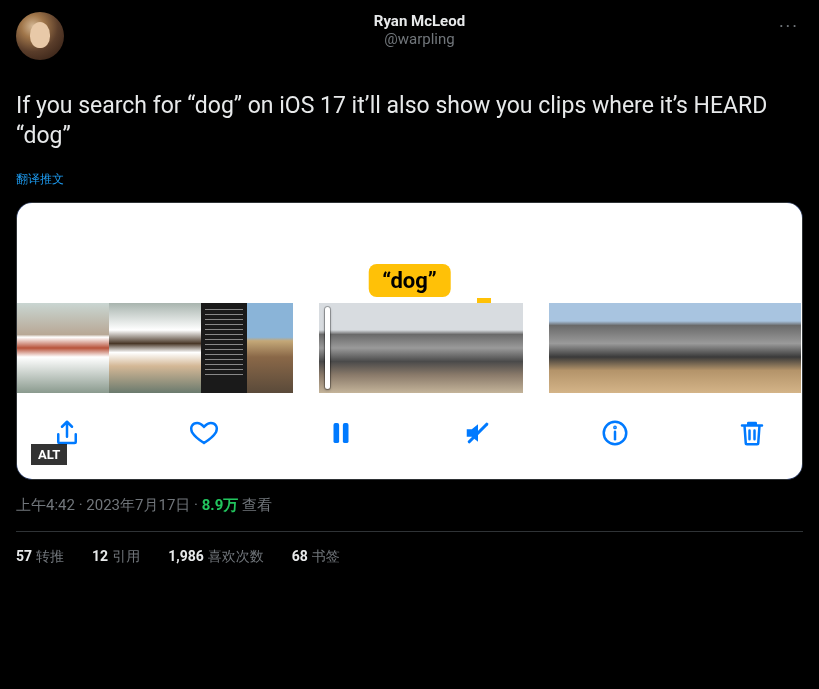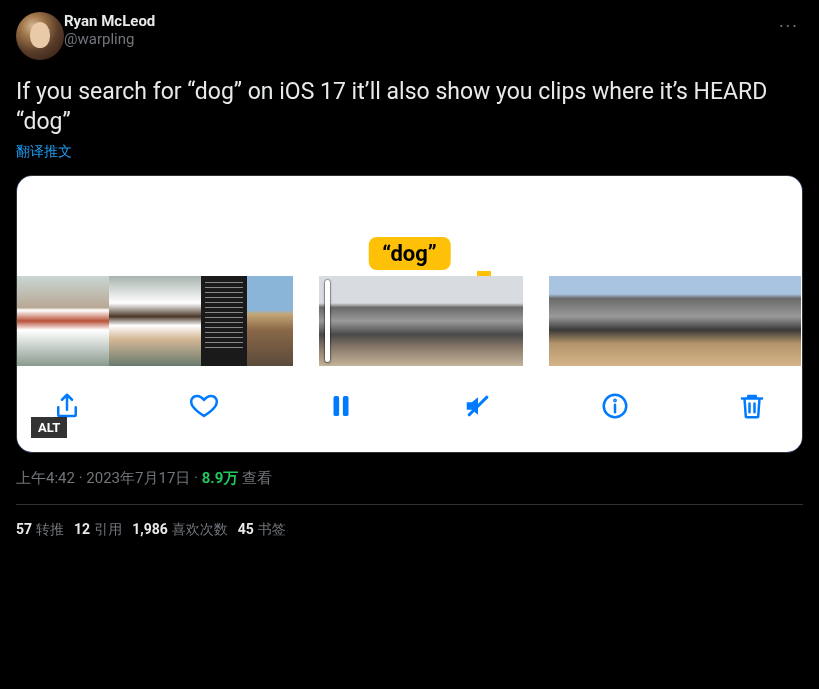--- a/index.html
+++ b/index.html
@@ -10,21 +10,22 @@
     width: 819px;
     height: 689px;
     overflow: hidden;
   }
   .tweet {
     padding: 12px 16px;
   }
   .header {
     display: flex;
     align-items: flex-start;
-    gap: 0;
+    gap: 15px;
+    text-align: center;
   }
   .avatar {
     width: 48px;
     height: 48px;
     border-radius: 50%;
     background: radial-gradient(circle at 35% 30%, #d4b896 0%, #a0764a 25%, #5a3d2a 55%, #2a1810 100%);
     flex-shrink: 0;
     overflow: hidden;
     position: relative;
   }
@@ -51,29 +52,29 @@
     color: #71767b;
   }
   .more-icon {
     color: #71767b;
     font-size: 18px;
     letter-spacing: 2px;
     padding: 4px;
     cursor: pointer;
   }
   .tweet-text {
-    margin-top: 17px;
+    margin-top: 31px;
     font-size: 23px;
     line-height: 1.3;
     font-weight: 400;
   }
   .translate-link {
     color: #1d9bf0;
-    font-size: 14px;
-    margin-top: 6px;
+    font-size: 12px;
+    margin-top: 20px;
     display: inline-block;
     cursor: pointer;
   }
   .media-card {
     margin-top: 14px;
     border-radius: 16px;
     overflow: hidden;
     background: #1d4ed8;
     border: 1px solid #2f3336;
     position: relative;
@@ -193,21 +194,21 @@
     font-size: 15px;
   }
   .meta-line .bold { color: #22c55e; font-weight: 700; }
   .divider {
     border: none;
     border-top: 1px solid #2f3336;
     margin: 16px 0 0 0;
   }
   .stats {
     display: flex;
-    gap: 10px;
+    gap: 28px;
     padding: 16px 0 0 0;
     font-size: 14px;
     color: #71767b;
   }
   .stats .num { color: #e7e9ea; font-weight: 700; margin-right: 4px; }
   .stat-item { cursor: pointer; }
 </style>
 </head>
 <body>
 
@@ -300,16 +301,16 @@
   <div class="meta-line">
     <span>上午4:42</span><span> · </span><span>2023年7月17日</span><span> · </span><span class="bold">8.9万</span> <span>查看</span>
   </div>
 
   <hr class="divider">
 
   <div class="stats">
     <span class="stat-item"><span class="num">57</span><span>转推</span></span>
     <span class="stat-item"><span class="num">12</span><span>引用</span></span>
     <span class="stat-item"><span class="num">1,986</span><span>喜欢次数</span></span>
-    <span class="stat-item"><span class="num">45</span><span>书签</span></span>
+    <span class="stat-item"><span class="num">68</span><span>书签</span></span>
   </div>
 
 </div>
 
 </body></html>

